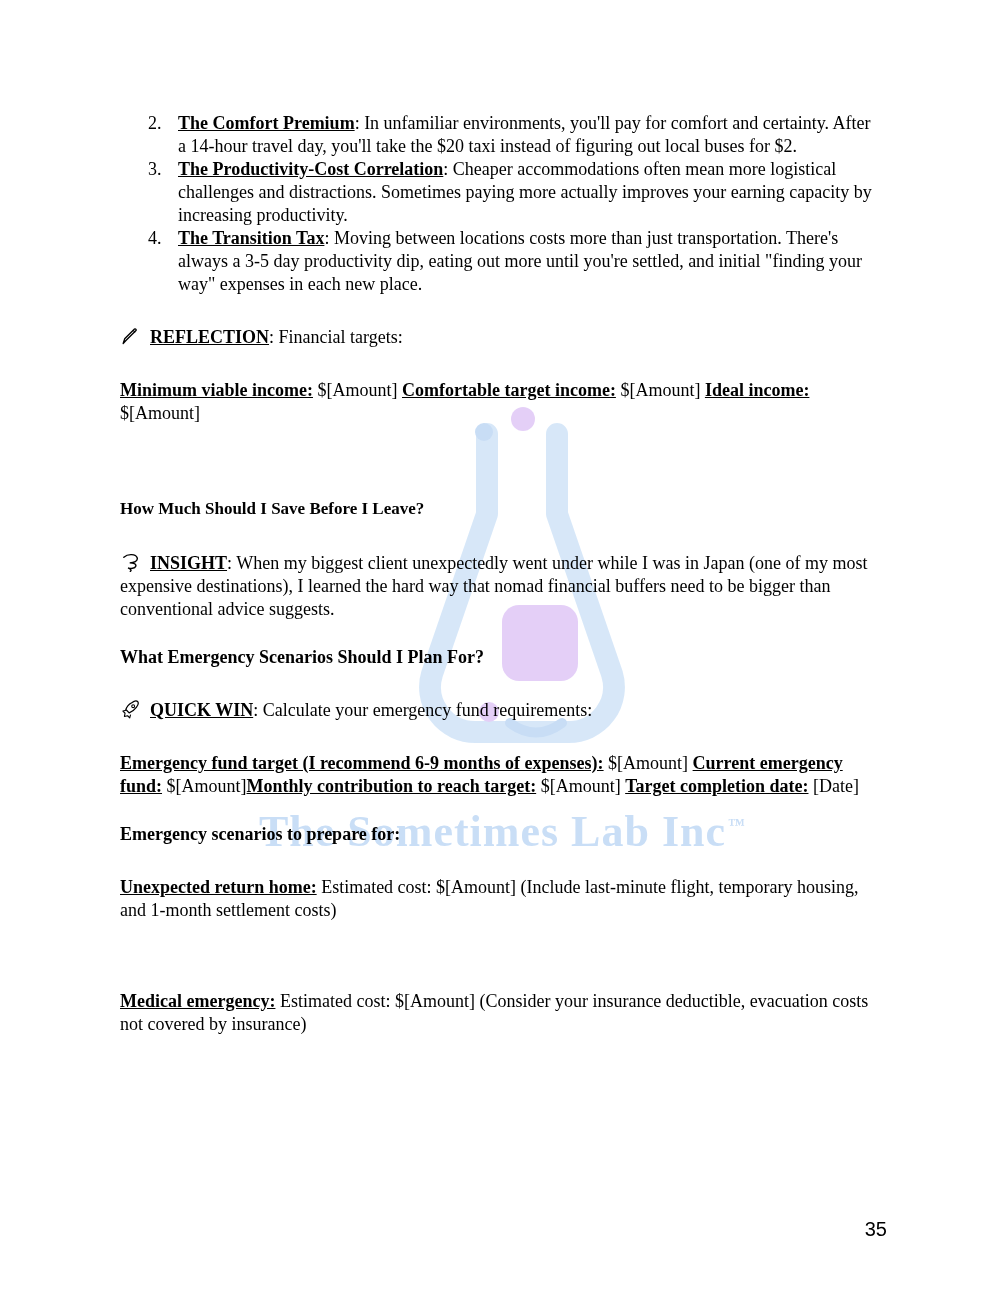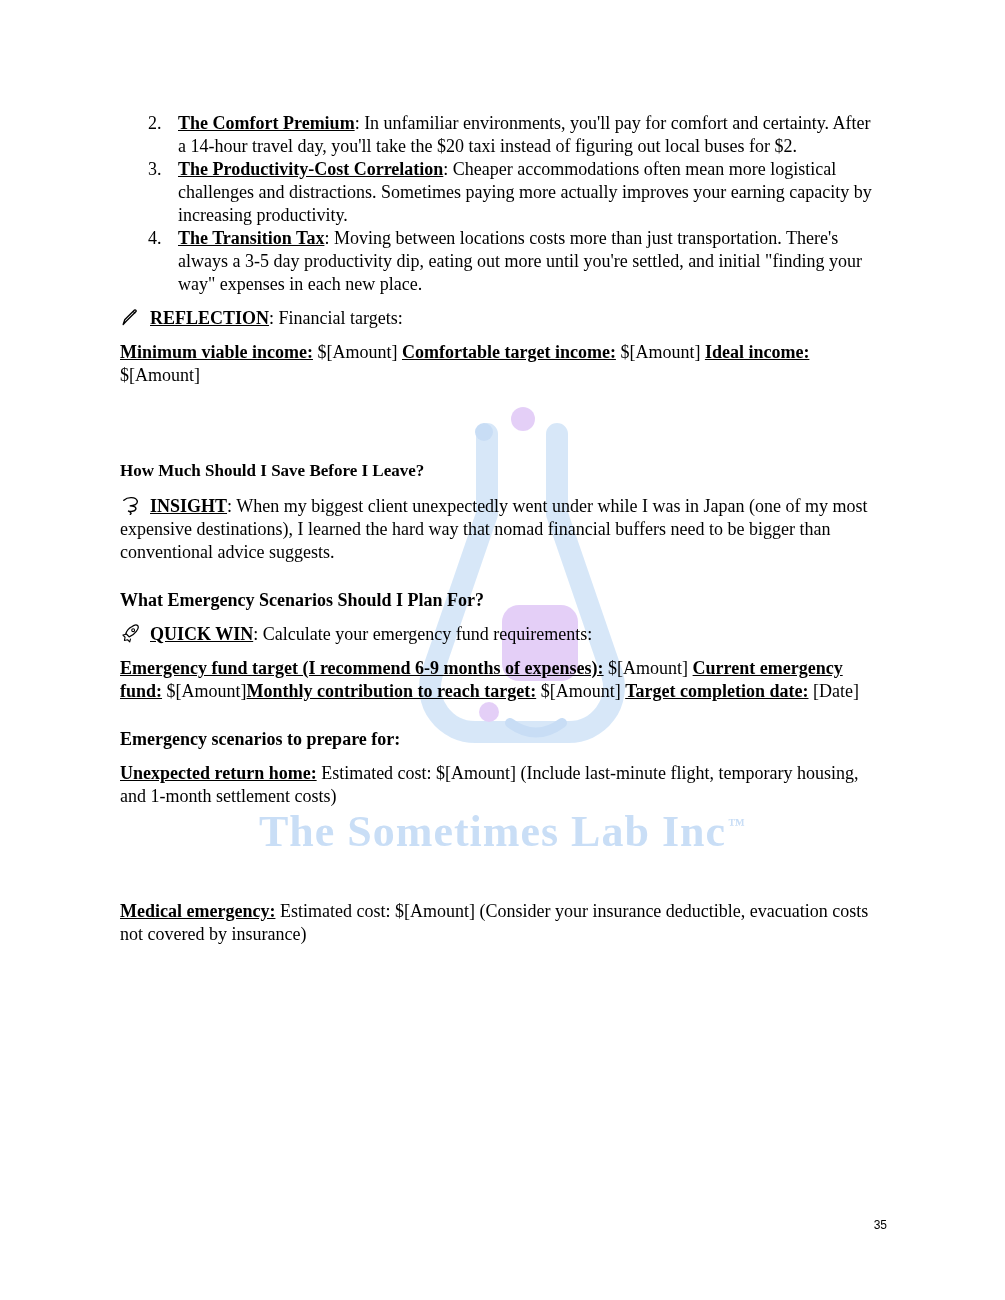--- a/index.html
+++ b/index.html
@@ -45,22 +45,22 @@
     font-size:18px;
     line-height:23px;
   }
   b { font-weight:bold;text-decoration:underline; }
 
   .num-list { list-style:none; }
   .li { display:flex; }
   .li .num { flex:0 0 30px; margin-left:28px; }
   .li .li-body { flex:1; }
 
-  .para { margin-top:11px; }
-  .gap-lg { margin-top:92px; }
+  .para { margin-top:30px; }
+  .gap-lg { margin-top:68px; }
 
   .h1 {
     font-size:17px;
     font-weight:bold;
     line-height:27px;
     margin-top:70px;
   }
   .h2 { font-weight:bold; margin-top:25px; }
 
   .icon {
@@ -69,21 +69,21 @@
     vertical-align:-3px;
     margin-right:9px;
   }
   .icon svg { width:100%; height:100%; display:block; }
 
   .page-number {
     position:absolute;
     top:1218px; right:118px;
     z-index:1;
     font-family:"Liberation Sans", sans-serif;
-    font-size:12px;
+    font-size:20px;
     color:#000;
   }
 </style>
 </head>
 <body>
 
 <div class="page">
 
   <div class="watermark" aria-hidden="true">
     <div class="flask-wrap">

